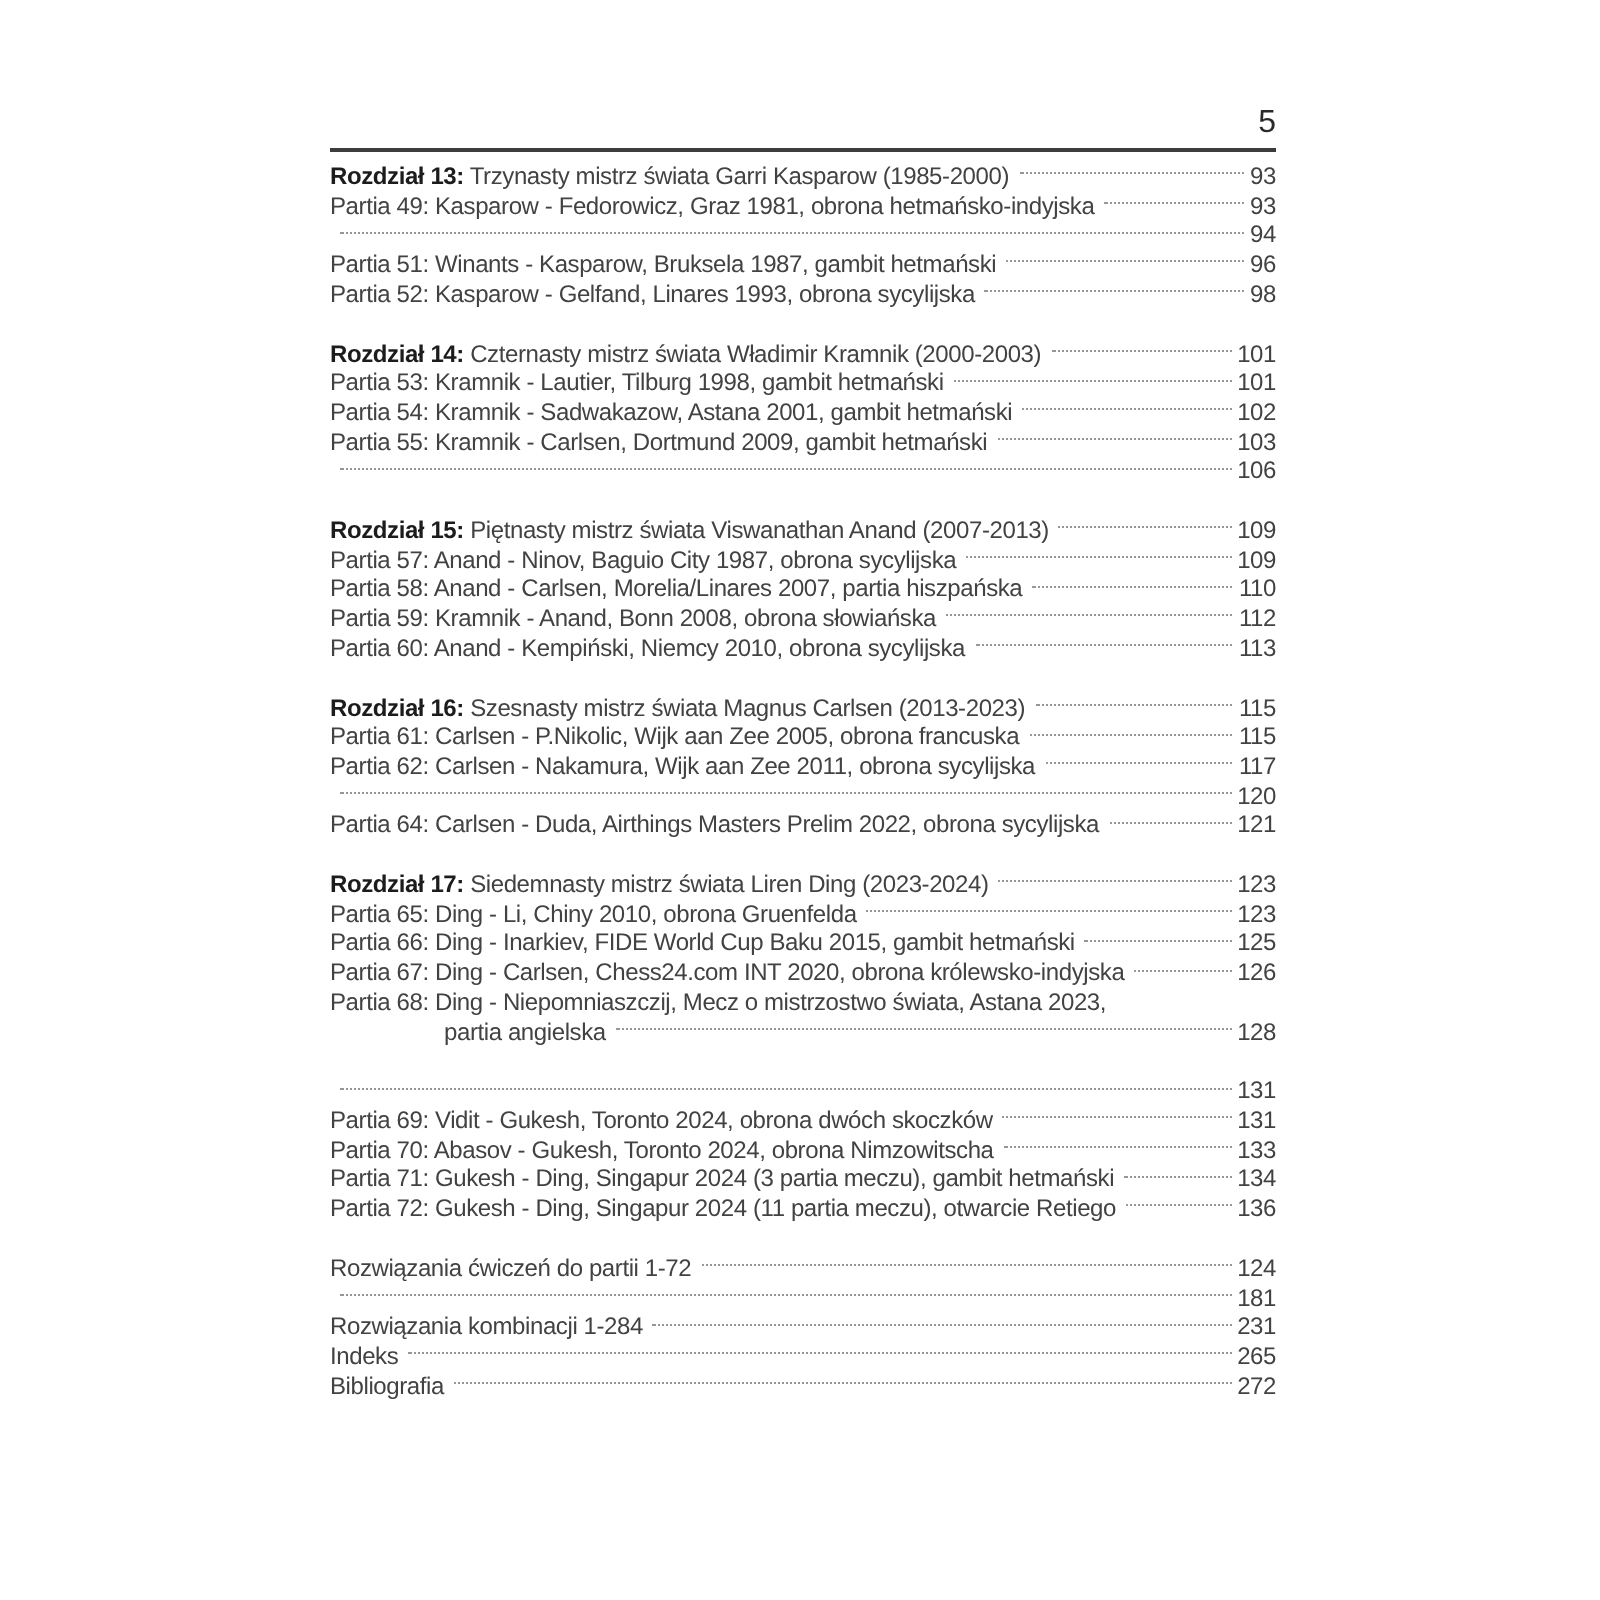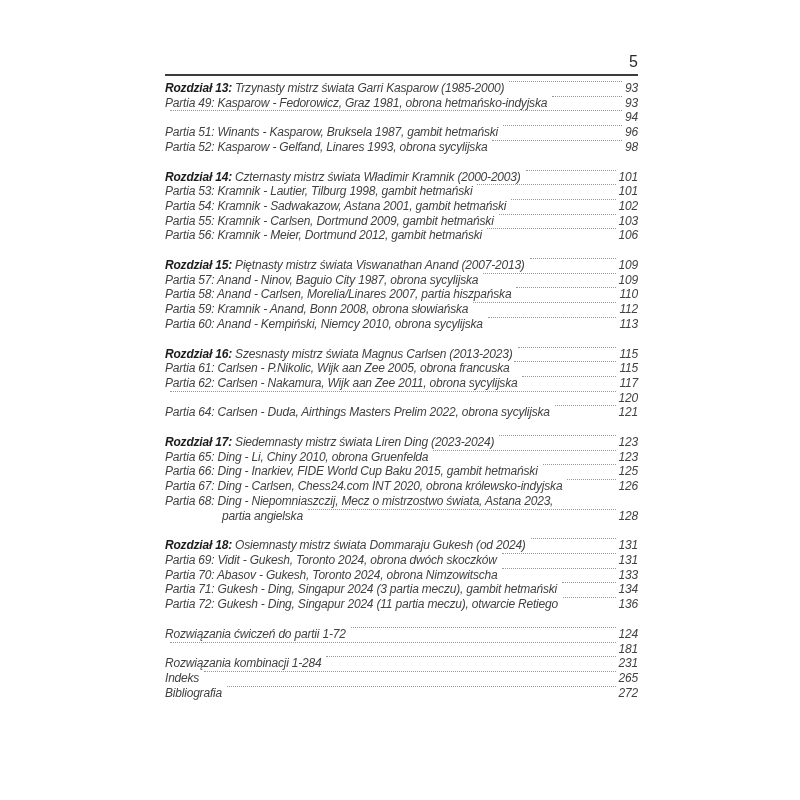--- a/index.html
+++ b/index.html
@@ -33,27 +33,26 @@
   .header-rule {
     border: none;
     border-top: 2px solid #3c3c3c;
     margin: 2px 0 5px 0;
   }
   .toc-section {
     margin-bottom: 15px;
   }
   .toc-row {
     display: flex;
-    align-items: flex-start;
+    align-items: center;
     font-size: 12px;
     line-height: 14.7px;
     letter-spacing: -0.2px;
     color: #424242;
     white-space: nowrap;
-    font-style: italic;
   }
   .toc-row.indent {
     padding-left: 57px;
   }
   .toc-bold {
     font-weight: bold;
     color: #1c1c1c;
   }
   .toc-text {
     flex: 0 0 auto;
@@ -122,21 +121,20 @@
     <span class="toc-text"><span class="toc-rest">Partia 54: Kramnik - Sadwakazow, Astana 2001, gambit hetmański</span></span>
     <span class="leader"></span>
     <span class="toc-page">102</span>
   </div>
           <div class="toc-row">
     <span class="toc-text"><span class="toc-rest">Partia 55: Kramnik - Carlsen, Dortmund 2009, gambit hetmański</span></span>
     <span class="leader"></span>
     <span class="toc-page">103</span>
   </div>
           <div class="toc-row">
-    <span class="toc-text"><span class="toc-rest">Partia 56: Kramnik - Meier, Dortmund 2012, gambit hetmański</span></span>
     <span class="leader"></span>
     <span class="toc-page">106</span>
   </div>
         </div>
         <div class="toc-section">
           <div class="toc-row">
     <span class="toc-text"><b class="toc-bold">Rozdział 15:</b><span class="toc-rest"> Piętnasty mistrz świata Viswanathan Anand (2007-2013)</span></span>
     <span class="leader"></span>
     <span class="toc-page">109</span>
   </div>
@@ -213,21 +211,20 @@
 
   </div>
           <div class="toc-row indent">
     <span class="toc-text"><span class="toc-rest">partia angielska</span></span>
     <span class="leader"></span>
     <span class="toc-page">128</span>
   </div>
         </div>
         <div class="toc-section">
           <div class="toc-row">
-    <span class="toc-text"><b class="toc-bold">Rozdział 18:</b><span class="toc-rest"> Osiemnasty mistrz świata Dommaraju Gukesh (od 2024)</span></span>
     <span class="leader"></span>
     <span class="toc-page">131</span>
   </div>
           <div class="toc-row">
     <span class="toc-text"><span class="toc-rest">Partia 69: Vidit - Gukesh, Toronto 2024, obrona dwóch skoczków</span></span>
     <span class="leader"></span>
     <span class="toc-page">131</span>
   </div>
           <div class="toc-row">
     <span class="toc-text"><span class="toc-rest">Partia 70: Abasov - Gukesh, Toronto 2024, obrona Nimzowitscha</span></span>

